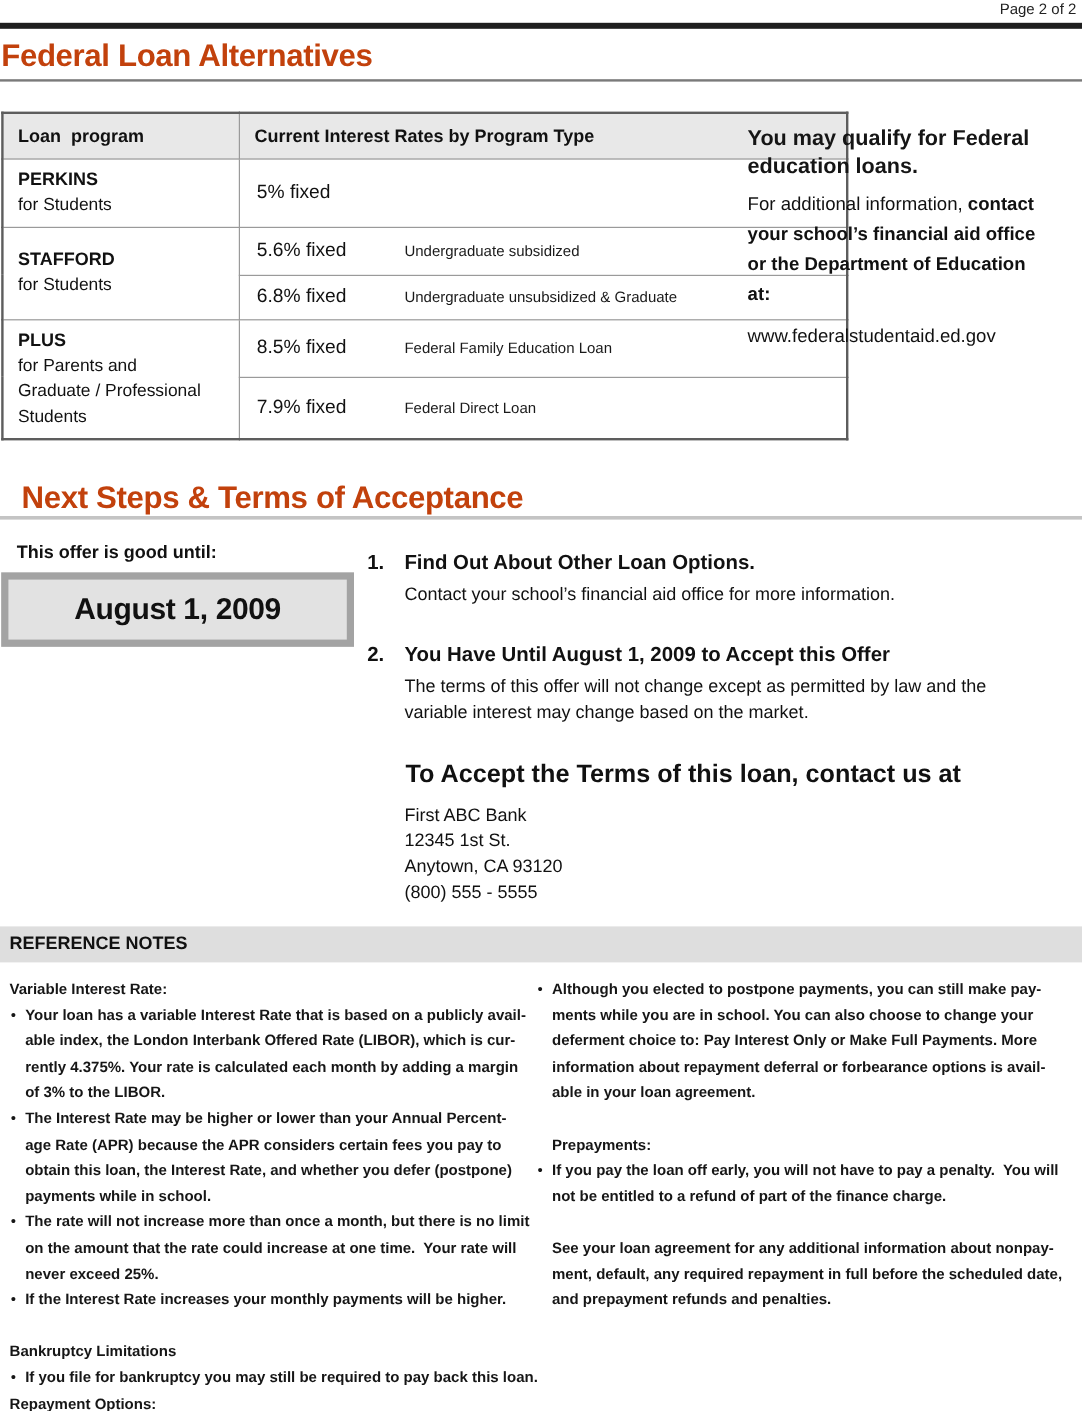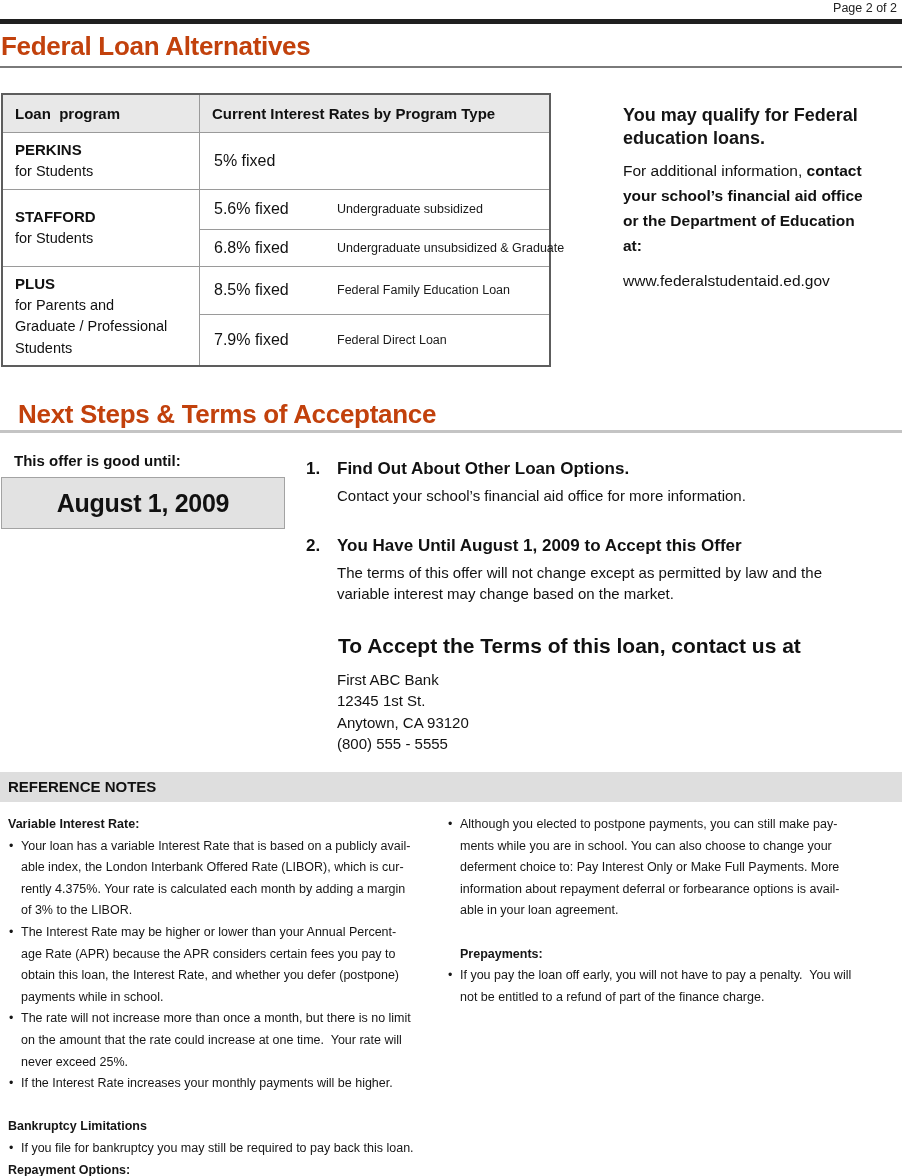--- a/index.html
+++ b/index.html
@@ -11,21 +11,21 @@
   .abs{position:absolute;}
 
   
   #page-indicator{top:1px;right:5px;font-size:12.5px;color:#222;}
   #top-rule{top:19px;left:0;width:902px;height:5px;background:#1f1f1f;}
   .big-title{font-size:26px;font-weight:bold;color:#c2410c;letter-spacing:-0.3px;white-space:nowrap;}
   #title1{top:31px;left:1px;}
   #rule1{top:66px;left:0;width:902px;height:2px;background:#7a7a7a;}
 
   
-  #loan-table{top:93px;left:1px;border-collapse:collapse;table-layout:fixed;width:550px;}
+  #loan-table{top:93px;left:1px;border-collapse:collapse;table-layout:fixed;width:706px;}
   #loan-table th,#loan-table td{border:1px solid #9a9a9a;padding:0;vertical-align:middle;}
   #loan-table{border:2px solid #5d5d5d;}
   #loan-table th{
     background:#e8e8e8;text-align:left;font-size:15px;font-weight:bold;
     padding-left:12px;height:37px;white-space:pre;
   }
   .col-program{width:184px;}
   .program-cell{padding:6px 6px 6px 12px !important;}
   .program-name{font-size:15px;font-weight:bold;line-height:22px;}
   .program-sub{font-size:14.5px;line-height:21.5px;white-space:pre-line;}
@@ -44,42 +44,42 @@
   .aside-body{margin-top:9px;font-size:15.5px;line-height:25px;}
   .aside-body b{font-weight:bold;}
   .aside-line{white-space:pre;}
   .aside-url{margin-top:14px;font-size:15.5px;white-space:nowrap;}
 
   
   #title2{top:399px;left:18px;}
   #rule2{top:430px;left:0;width:902px;height:3px;background:#c4c4c4;}
   #offer-label{top:452px;left:14px;font-size:15px;font-weight:bold;white-space:nowrap;}
   #offer-box{
-    top:477px;left:1px;width:282px;height:50px;background:#e2e2e2;border:1px solid #a3a3a3;
+    top:477px;left:1px;width:282px;height:50px;background:#e2e2e2;border:6px solid #a3a3a3;
     display:flex;align-items:center;justify-content:center;
   }
   #offer-date{font-size:25px;font-weight:bold;letter-spacing:-0.3px;}
   #steps{top:459px;left:306px;width:596px;}
   .step{position:relative;padding-left:31px;margin-bottom:29px;}
   .step-num{position:absolute;left:0;top:0;font-size:17px;font-weight:bold;}
   .step-heading{font-size:17px;font-weight:bold;line-height:20px;margin-bottom:6px;white-space:nowrap;}
   .step-body{font-size:15px;line-height:21.5px;white-space:pre-line;}
   .accept-heading{font-size:21px;font-weight:bold;margin-top:24px;white-space:nowrap;margin-left:32px;}
   .contact-block{margin:11px 0 0 31px;font-size:15px;line-height:21.5px;}
   .contact-line{white-space:pre;}
 
   
   #ref-bar{
     top:772px;left:0;width:902px;height:30px;background:#dedede;
     font-size:15px;font-weight:bold;line-height:30px;padding-left:8px;box-sizing:border-box;
   }
   .notes-col{font-size:12.5px;color:#161616;}
   #notes-left{top:814px;left:8px;width:437px;}
   #notes-right{top:814px;left:447px;width:452px;}
-  .note-line{white-space:pre;line-height:21.6px;}
+  .note-line{white-space:pre;line-height:21.6px;font-weight:bold;}
   .note-heading{font-weight:bold;}
   .note-bullet{position:relative;padding-left:13px;}
   .note-bullet .marker{position:absolute;left:1px;top:0;line-height:21.6px;}
   #notes-right .note-heading,#notes-right .note-para{padding-left:13px;}
   .note-spacer{height:21.6px;}
 </style>
 </head>
 <body>
 
 <div class="abs" id="page-indicator">Page 2 of 2</div>
@@ -227,13 +227,18 @@
       <div class="note-line">able in your loan agreement.</div>
     </div>
     <div class="note-spacer"></div>
     <div class="note-heading note-line">Prepayments:</div>
     <div class="note-bullet">
       <span class="marker">•</span>
       <div class="note-line">If you pay the loan off early, you will not have to pay a penalty.  You will</div>
       <div class="note-line">not be entitled to a refund of part of the finance charge.</div>
     </div>
     <div class="note-spacer"></div>
+    <div class="note-para">
+      <div class="note-line">See your loan agreement for any additional information about nonpay-</div>
+      <div class="note-line">ment, default, any required repayment in full before the scheduled date,</div>
+      <div class="note-line">and prepayment refunds and penalties.</div>
+    </div>
   </div>
 
 </body></html>

